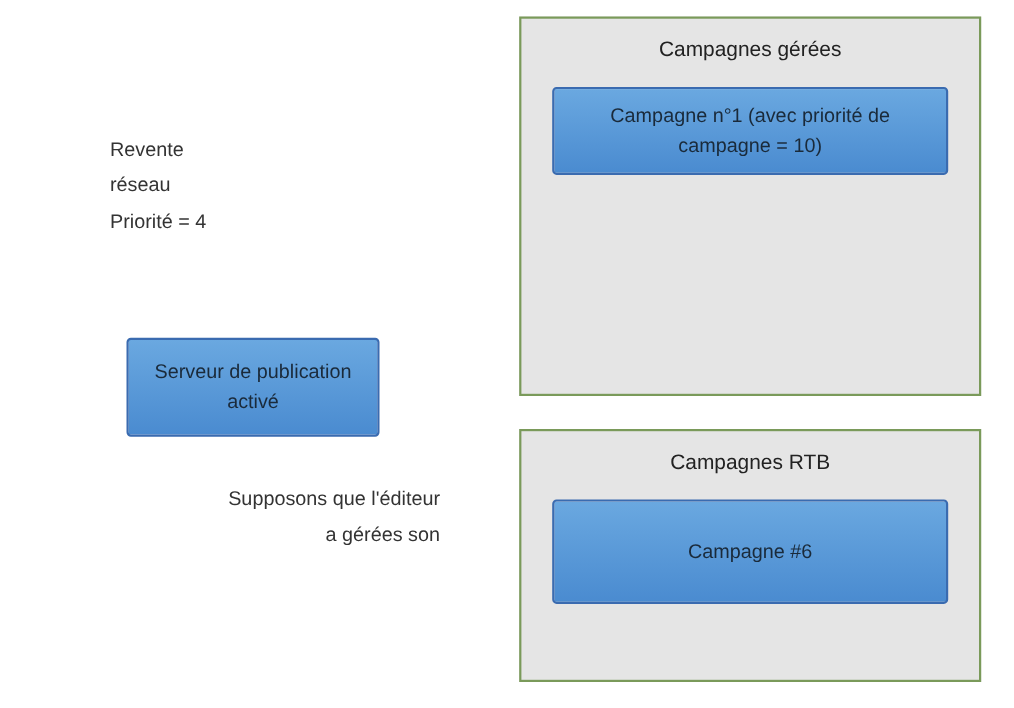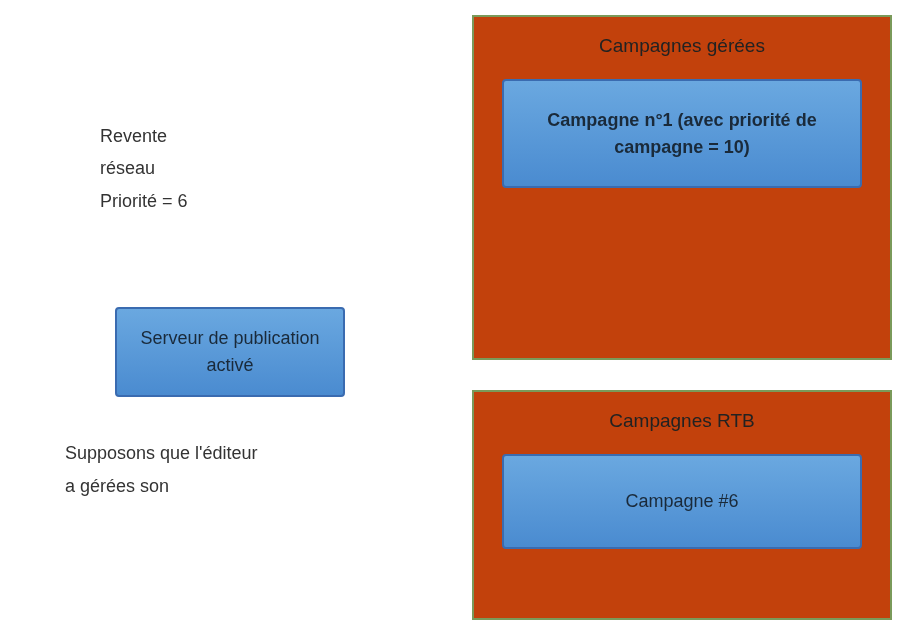--- a/index.html
+++ b/index.html
@@ -37,24 +37,25 @@
     }
     .publisher-box {
       width: 230px;
       height: 90px;
       margin: 90px auto 0 auto;
     }
     .bottom-text {
       margin-top: 40px;
       line-height: 1.8;
       padding-left: 5px;
+      text-align: right;
     }
     .green-panel {
       position: absolute;
-      background: #c2410c;
+      background: #e5e5e5;
       border: 2px solid #7a9a5a;
       padding: 18px 20px 20px 20px;
     }
     .panel-managed {
       left: 472px;
       top: 15px;
       width: 420px;
       height: 345px;
     }
     .panel-rtb {
@@ -64,38 +65,37 @@
       height: 230px;
     }
     .panel-title {
       text-align: center;
       font-size: 19px;
       margin-bottom: 22px;
       color: #222;
     }
     .campaign-box {
       width: 360px;
-      height: 109px;
+      height: 80px;
       margin: 4px auto 22px auto;
-      font-weight: bold;
     }
     .campaign-box3 {
       width: 360px;
       height: 95px;
       margin: 10px auto 0 auto;
     }
   </style>
 </head>
 <body>
 
 <div class="left-col">
   <div class="top-text">
     <div>Revente</div>
     <div>réseau</div>
-    <div>Priorité = 6</div>
+    <div>Priorité = 4</div>
   </div>
   <div class="blue-box publisher-box">
     <span>Serveur de publication activé</span>
   </div>
   <div class="bottom-text">
     <div>Supposons que l'éditeur</div>
     <div>a gérées son</div>
   </div>
 </div>
 

